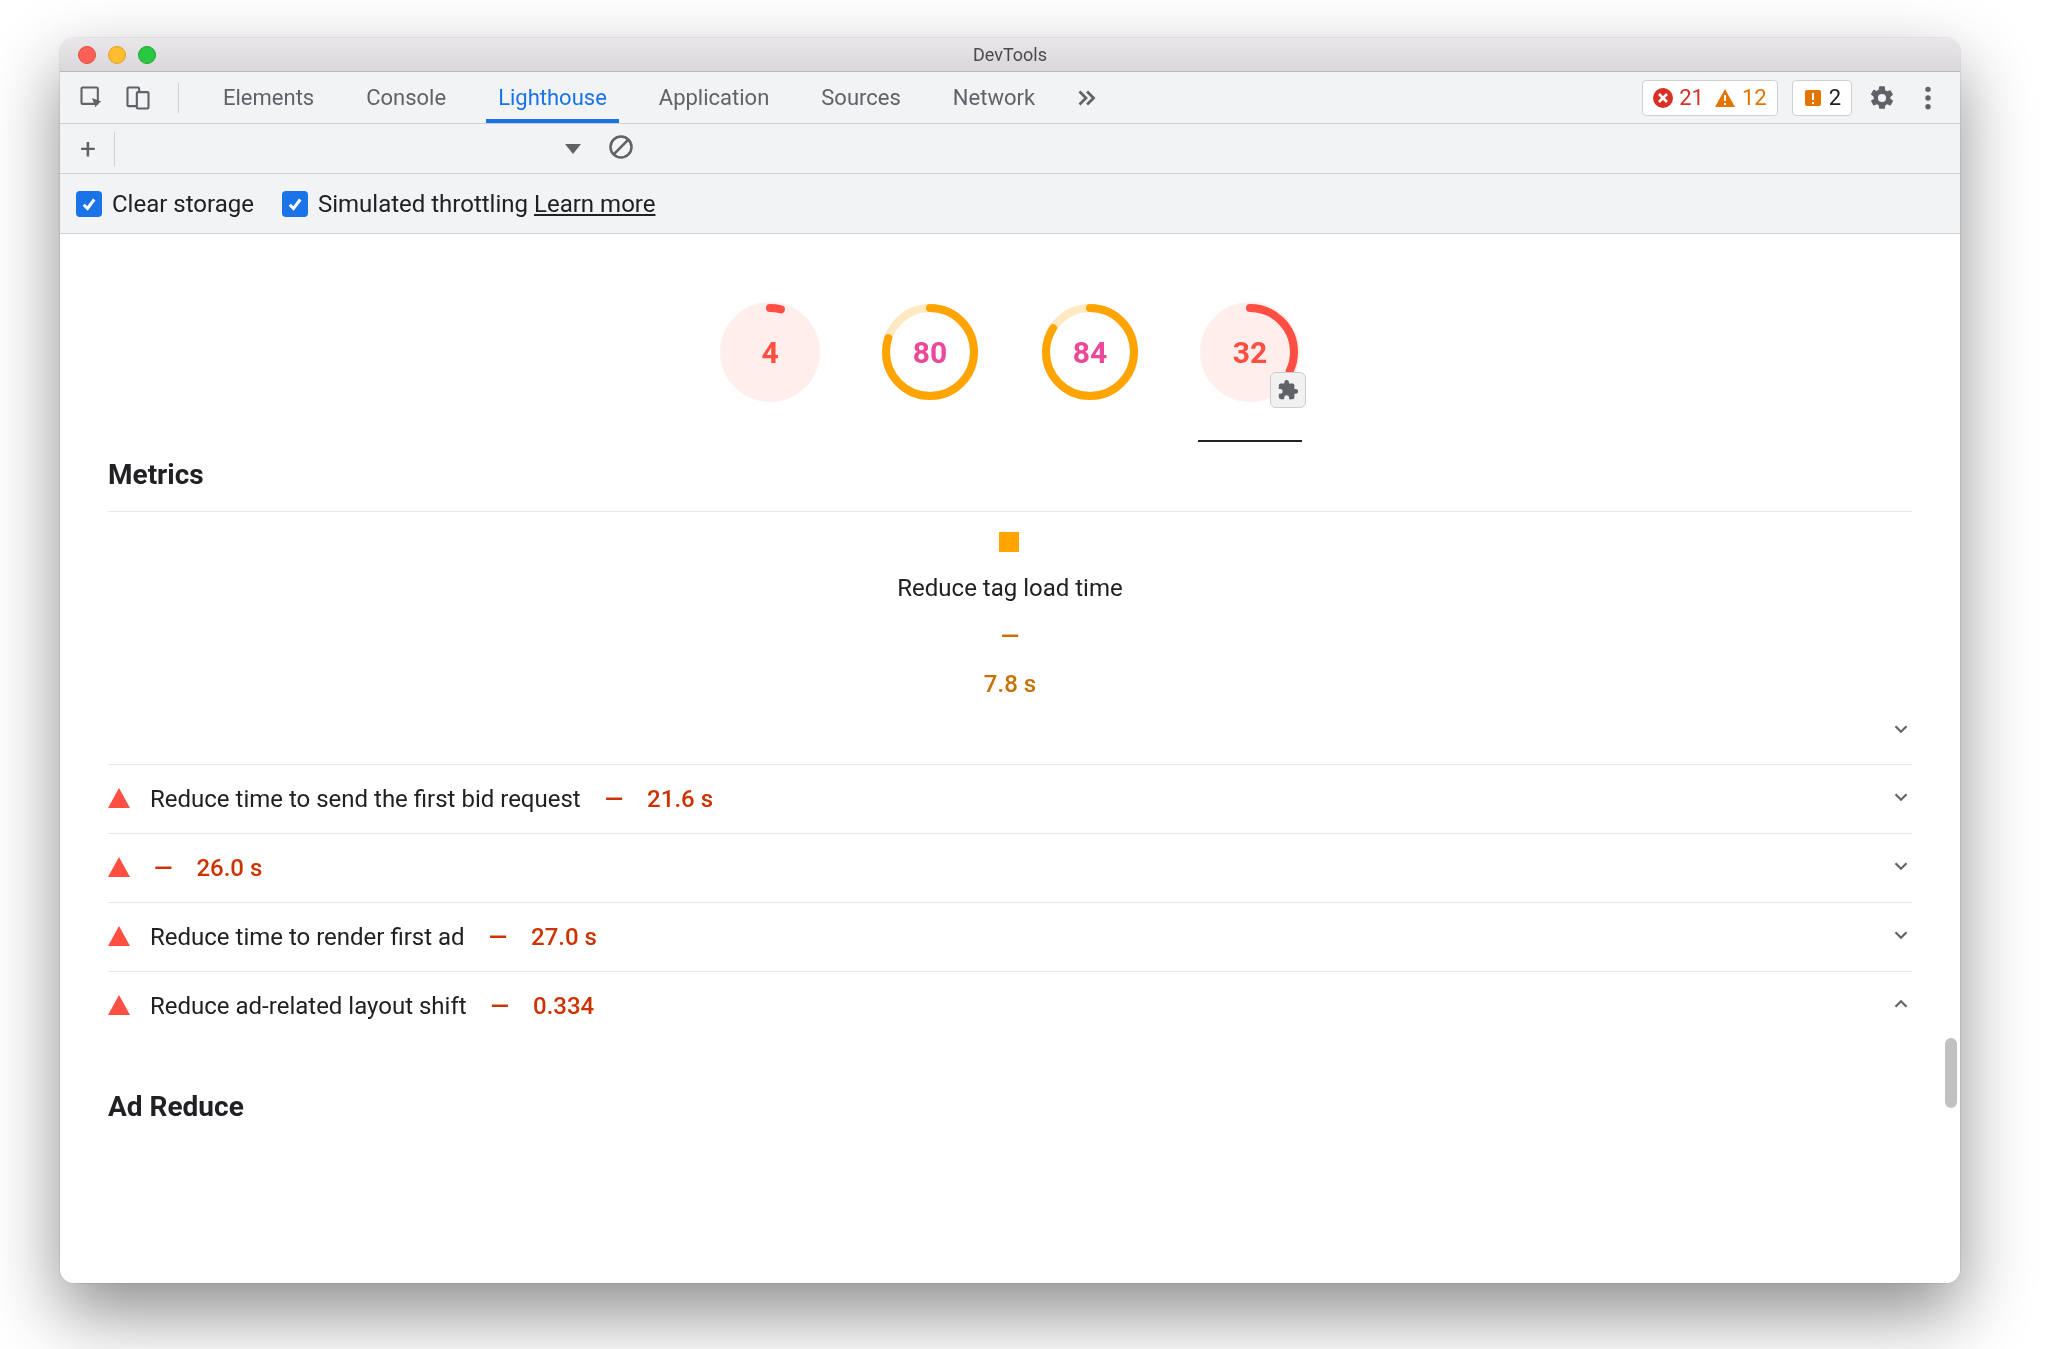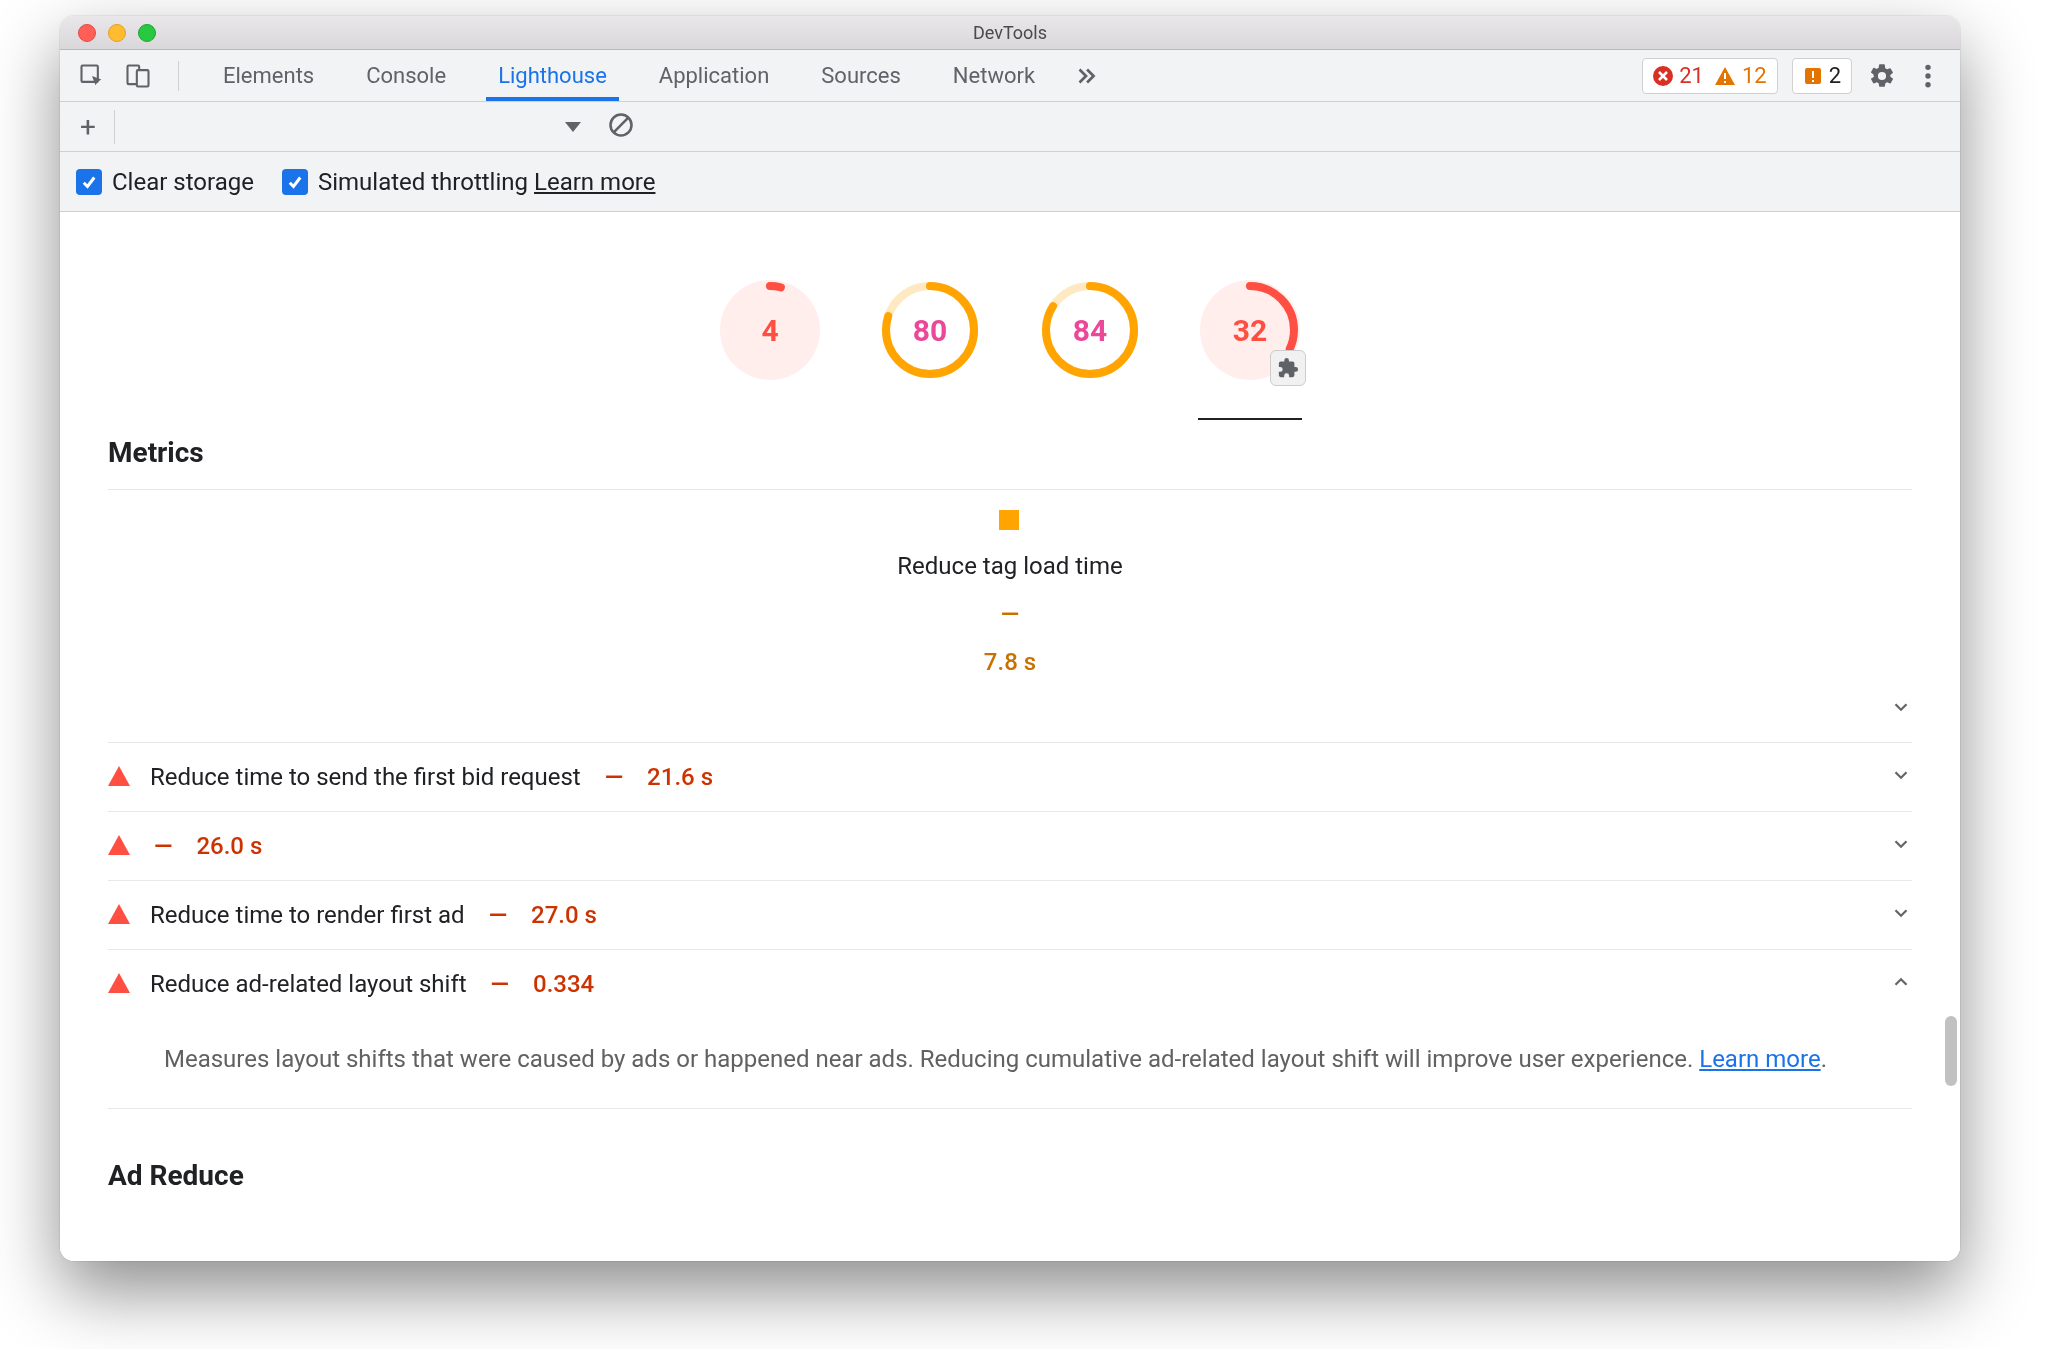--- a/index.html
+++ b/index.html
@@ -6,21 +6,21 @@
     body {
       font-family: -apple-system, BlinkMacSystemFont, "Segoe UI", Roboto, Helvetica, Arial, sans-serif;
       background: #fff;
       width: 2048px;
       height: 1349px;
       position: relative;
       overflow: hidden;
     }
     .window {
       position: absolute;
-      top: 16px;
+      top: 38px;
       left: 60px;
       width: 1900px;
       height: 1245px;
       background: #fff;
       border-radius: 14px;
       box-shadow: 0 30px 70px rgba(0,0,0,0.45), 0 0 0 1px rgba(0,0,0,0.06);
       overflow: hidden;
       display: flex;
       flex-direction: column;
     }
@@ -336,20 +336,19 @@
           <div class="metric-icon">
             <div class="tri-red"></div>
           </div>
           <span class="metric-label">Reduce ad-related layout shift</span>
           <span class="metric-dash">—</span>
           <span class="metric-val">0.334</span>
           <span class="metric-chevron"><svg width="22" height="22" viewBox="0 0 24 24" fill="none" stroke="currentColor" stroke-width="2.5">
               <path d="M6 15 l6 -6 6 6"></path>
             </svg></span>
         </div>
-        <div class="metric-desc">Measures layout shifts that were caused by ads or happened near ads. Reducing cumulative ad-related layout shift will improve user experience. <a>Learn more</a>.</div>
       </div>
 
     <div class="section-title" style="padding-top:50px">Ad Reduce</div>
   </div>
 
   <div class="scrollbar-thumb"></div>
 </div>
 
 </body></html>

